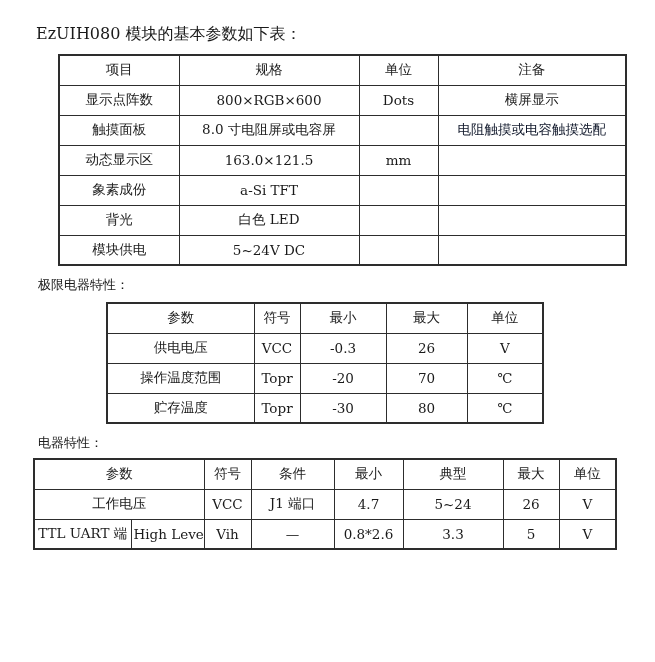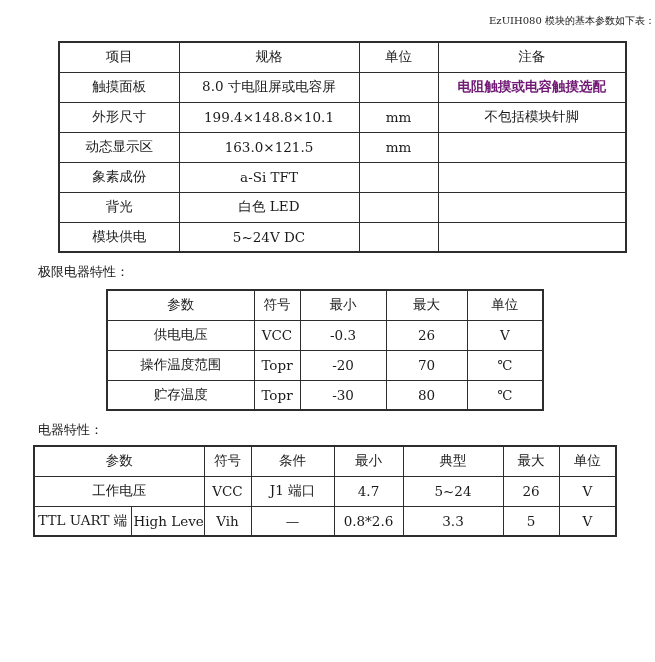--- a/index.html
+++ b/index.html
@@ -7,25 +7,24 @@
   body {
     width: 655px;
     height: 662px;
     font-family: "DejaVu Serif", "Liberation Serif", serif;
     color: #1a1a1a;
     overflow: hidden;
   }
   .page { width: 655px; height: 662px; position: relative; }
 
   .doc-title {
-    margin: 12px 0 0 36px;
-    font-size: 10px;
+    margin: 25px 0 0 36px;
+    font-size: 16px;
     line-height: 18px;
     white-space: nowrap;
-    text-align: right;
   }
   .section-label {
     font-size: 13px;
     line-height: 18px;
     white-space: nowrap;
   }
   .label-limit { margin: 10px 0 0 38px; }
   .label-elec  { margin: 10px 0 0 38px; }
 
   table {
@@ -46,22 +45,22 @@
   .t-basic { margin: 11px 0 0 58px; width: 567px; padding-left: 12px; }
   .t-basic td { height: 30px; }
 
   .t-limit { margin: 8px 0 0 106px; width: 436px; }
   .t-limit td { height: 30px; }
 
   .t-elec { margin: 6px 0 0 33px; width: 582px; }
   .t-elec td { height: 30px; }
 
   .note-hl {
-    color: #701a75;
-    font-weight: bold;
+    color: #0f172a;
+    font-weight: normal;
   }
 </style>
 </head>
 <body>
 
 <div class="page">
 
   <div class="doc-title">EzUIH080 模块的基本参数如下表：</div>
 
   <table class="t-basic">
@@ -72,30 +71,30 @@
         <col style="width:188px">
     </colgroup>
     <tbody>
       <tr>
         <td>项目</td>
         <td>规格</td>
         <td>单位</td>
         <td>注备</td>
       </tr>
       <tr>
+        <td>显示点阵数</td>
+        <td>800×RGB×600</td>
+        <td>Dots</td>
+        <td>横屏显示</td>
+      </tr>
+      <tr>
         <td>触摸面板</td>
         <td>8.0 寸电阻屏或电容屏</td>
         <td></td>
         <td class="note-hl">电阻触摸或电容触摸选配</td>
-      </tr>
-      <tr>
-        <td>外形尺寸</td>
-        <td>199.4×148.8×10.1</td>
-        <td>mm</td>
-        <td>不包括模块针脚</td>
       </tr>
       <tr>
         <td>动态显示区</td>
         <td>163.0×121.5</td>
         <td>mm</td>
         <td></td>
       </tr>
       <tr>
         <td>象素成份</td>
         <td>a-Si TFT</td>

